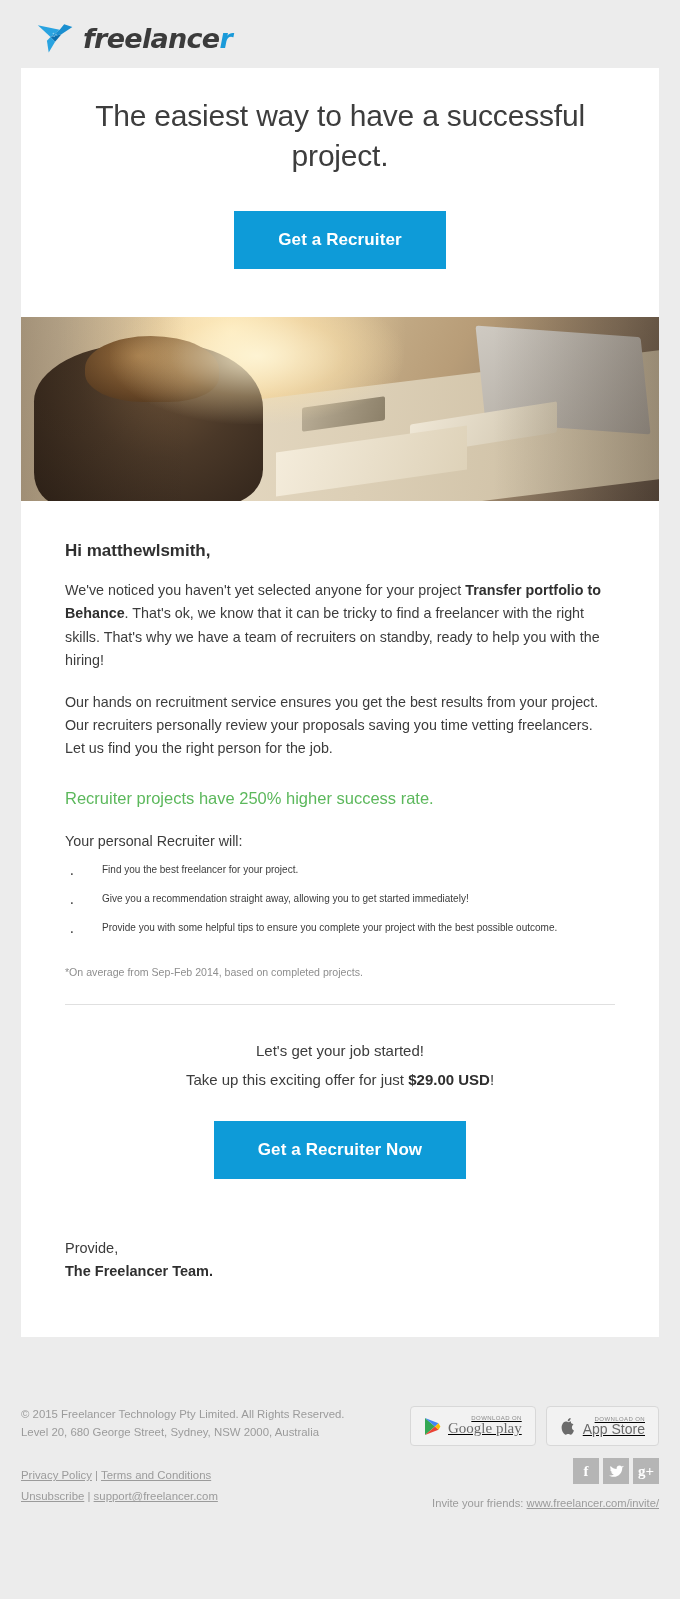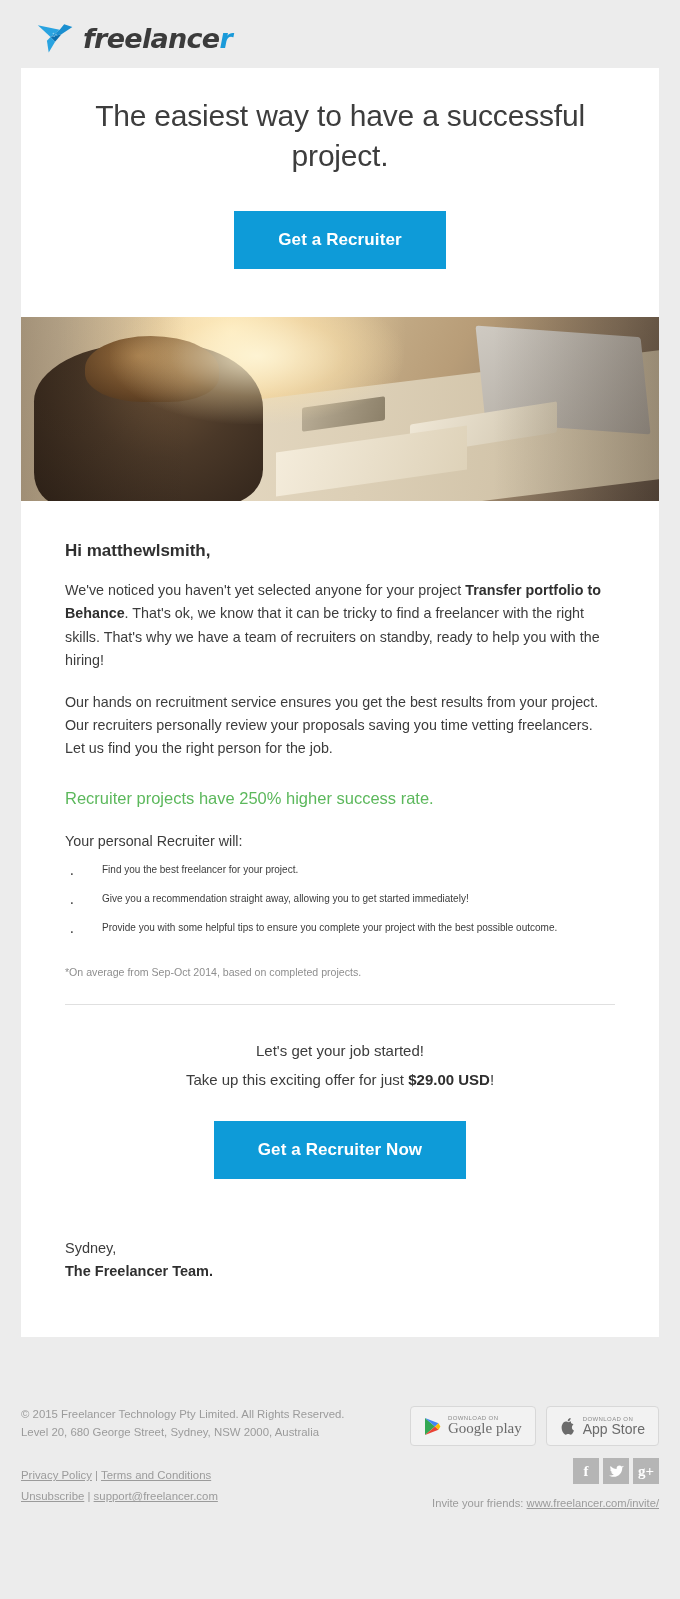--- a/index.html
+++ b/index.html
@@ -93,21 +93,21 @@
             justify-content: space-between; }
   .foot-left { padding-left: 0; }
   .legal { font-size: 11.4px; color: #9b9b9b; line-height: 1.55; }
   .links { margin-top: 24px; font-size: 11.4px; color: #9b9b9b; line-height: 1.85; }
   .links a { color: #9b9b9b; text-decoration: underline; cursor: pointer; }
   .sep { text-decoration: none !important; }
   .foot-right { text-align: right; }
   .badges { display: flex; gap: 10px; justify-content: flex-end; }
   .badge { display: flex; align-items: center; gap: 7px; background: #f2f2f2;
            border: 1px solid #d8d8d8; border-radius: 4px; padding: 8px 13px; cursor: pointer; }
-  .badge .lbl { text-align: left; line-height: 1.05; }
+  .badge .lbl { text-align: right; line-height: 1.05; text-decoration: underline; }
   .badge .small { font-size: 6px; color: #8a8a8a; letter-spacing: 0.4px; display: block; }
   .badge .big { font-size: 15px; color: #6b6b6b; display: block;
                 font-family: "Liberation Serif", serif; }
   .badge .big.sans { font-family: "Liberation Sans", sans-serif; font-size: 14px; }
   .socials { display: flex; gap: 4px; justify-content: flex-end; margin-top: 12px; }
   .soc { width: 26px; height: 26px; background: #b5b5b5; color: #fff; display: flex;
          align-items: center; justify-content: center; font-size: 15px; font-weight: 700;
          cursor: pointer; font-family: "Liberation Serif", serif; }
   .invite { margin-top: 13px; font-size: 11.2px; color: #9b9b9b; }
   .invite a { color: #9b9b9b; text-decoration: underline; cursor: pointer; }
@@ -164,35 +164,35 @@
       <div class="highlight">Recruiter projects have 250% higher success rate.</div>
 
       <div class="lead">Your personal Recruiter will:</div>
 
       <ul class="bullets">
         <li>Find you the best freelancer for your project.</li>
         <li>Give you a recommendation straight away, allowing you to get started immediately!</li>
         <li>Provide you with some helpful tips to ensure you complete your project with the best possible outcome.</li>
       </ul>
 
-      <div class="footnote">*On average from Sep-Oct 2014, based on completed projects.</div>
+      <div class="footnote">*On average from Sep-Feb 2014, based on completed projects.</div>
 
       <div class="rule"></div>
 
       <div class="offer">
         <p>Let's get your job started!</p>
         <p><span>Take up this exciting offer for just </span><b>$29.00 USD</b><span>!</span></p>
         <div class="cta2">
           <button class="btn">Get a Recruiter Now</button>
         </div>
       </div>
     </div>
 
     <div class="signoff">
-      <div>Sydney,</div>
+      <div>Provide,</div>
       <b>The Freelancer Team.</b>
     </div>
   </div>
 
   <div class="footer">
     <div class="foot-left">
       <div class="legal">© 2015 Freelancer Technology Pty Limited. All Rights Reserved.</div>
       <div class="legal">Level 20, 680 George Street, Sydney, NSW 2000, Australia</div>
       <div class="links">
         <div><a>Privacy Policy</a><span class="sep"> | </span><a>Terms and Conditions</a></div>

